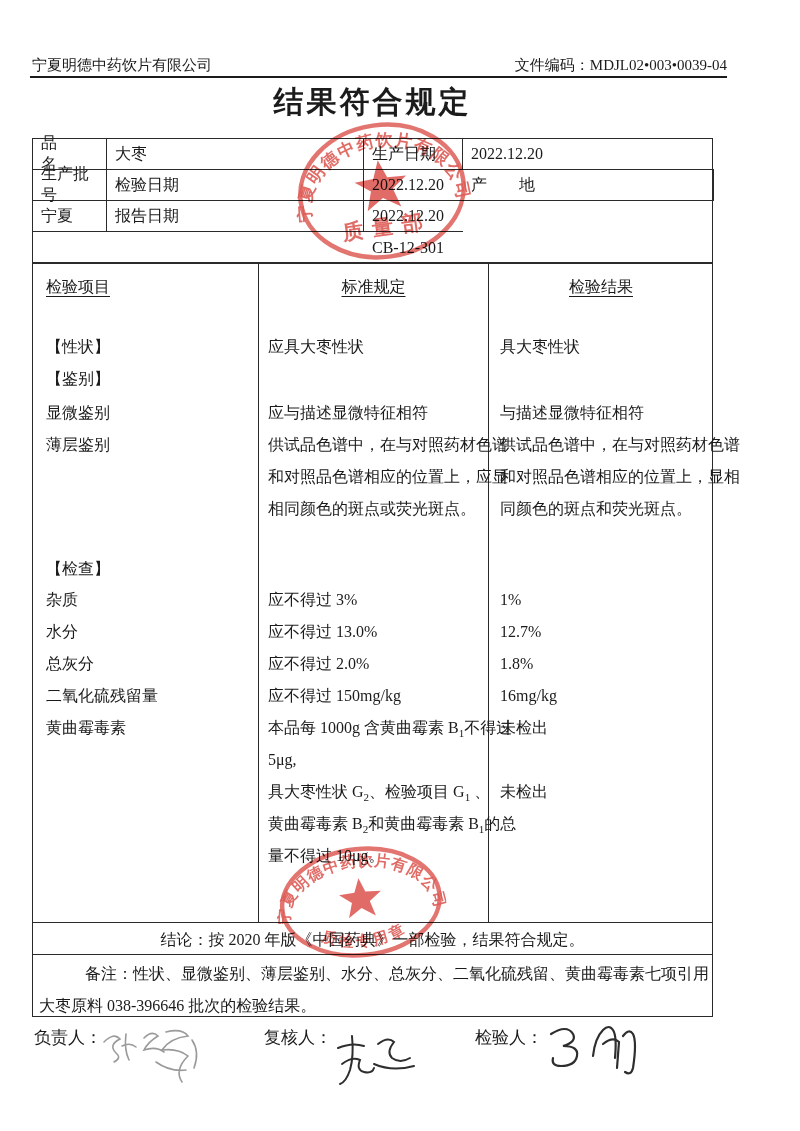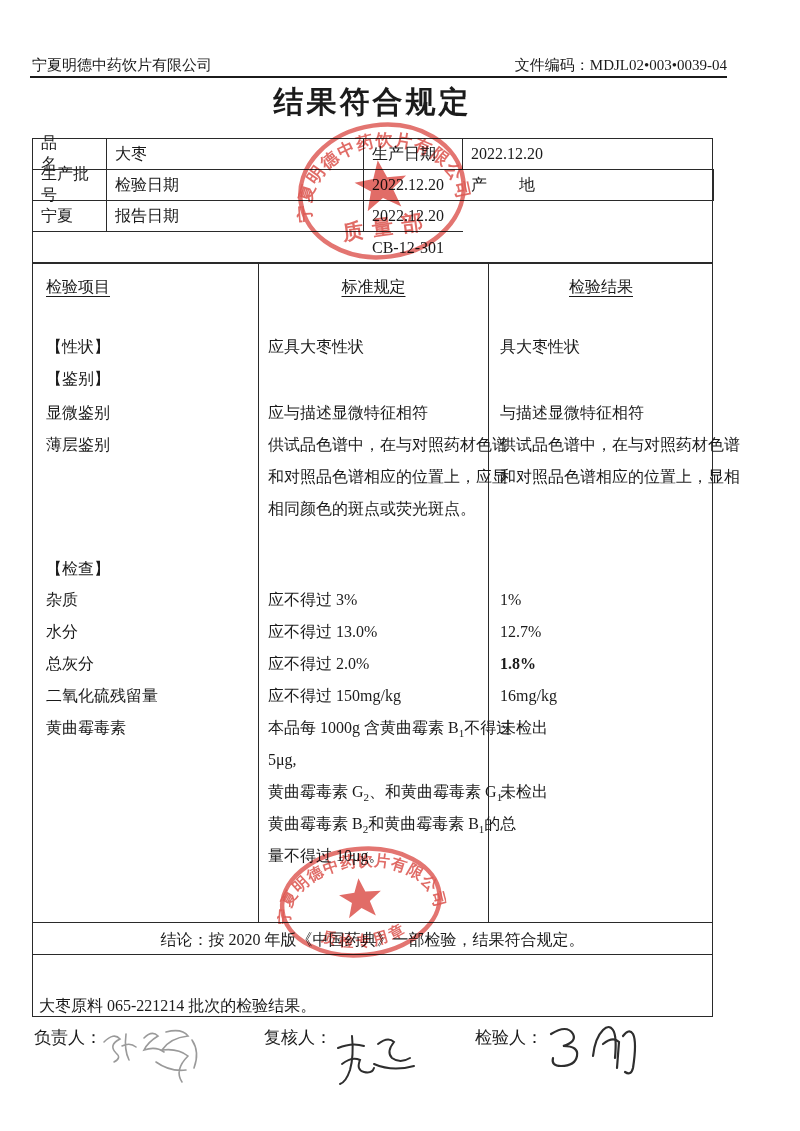--- a/index.html
+++ b/index.html
@@ -83,55 +83,57 @@
     <div class="ln" style="left:13px;top:138px;">显微鉴别</div>
     <div class="ln" style="left:235px;top:138px;">应与描述显微特征相符</div>
     <div class="ln" style="left:467px;top:138px;">与描述显微特征相符</div>
 
     <div class="ln" style="left:13px;top:170px;">薄层鉴别</div>
     <div class="ln" style="left:235px;top:170px;">供试品色谱中，在与对照药材色谱</div>
     <div class="ln" style="left:235px;top:202px;">和对照品色谱相应的位置上，应显</div>
     <div class="ln" style="left:235px;top:234px;">相同颜色的斑点或荧光斑点。</div>
     <div class="ln" style="left:467px;top:170px;">供试品色谱中，在与对照药材色谱</div>
     <div class="ln" style="left:467px;top:202px;">和对照品色谱相应的位置上，显相</div>
+    <div class="ln" style="left:467px;top:234px;">同颜色的斑点和荧光斑点。</div>
 
     <div class="ln" style="left:13px;top:294px;">【检查】</div>
 
     <div class="ln" style="left:13px;top:325px;">杂质</div>
     <div class="ln" style="left:235px;top:325px;">应不得过 3%</div>
     <div class="ln" style="left:467px;top:325px;">1%</div>
 
     <div class="ln" style="left:13px;top:357px;">水分</div>
     <div class="ln" style="left:235px;top:357px;">应不得过 13.0%</div>
     <div class="ln" style="left:467px;top:357px;">12.7%</div>
 
     <div class="ln" style="left:13px;top:389px;">总灰分</div>
     <div class="ln" style="left:235px;top:389px;">应不得过 2.0%</div>
-    <div class="ln" style="left:467px;top:389px;font-weight:bold;">1.8%</div>
+    <div class="ln" style="left:467px;top:389px;">1.8%</div>
 
     <div class="ln" style="left:13px;top:421px;">二氧化硫残留量</div>
     <div class="ln" style="left:235px;top:421px;">应不得过 150mg/kg</div>
     <div class="ln" style="left:467px;top:421px;">16mg/kg</div>
 
     <div class="ln" style="left:13px;top:453px;">黄曲霉毒素</div>
     <div class="ln" style="left:235px;top:453px;"><span>本品每 1000g 含黄曲霉素 B</span><sub>1</sub><span>不得过</span></div>
     <div class="ln" style="left:235px;top:485px;">5μg,</div>
-    <div class="ln" style="left:235px;top:517px;"><span>黄曲霉毒素 G</span><sub>2</sub><span>、和黄曲霉毒素 G</span><sub>1</sub><span> 、</span></div>
+    <div class="ln" style="left:235px;top:517px;"><span>具大枣性状 G</span><sub>2</sub><span>、检验项目 G</span><sub>1</sub><span> 、</span></div>
     <div class="ln" style="left:235px;top:549px;"><span>黄曲霉毒素 B</span><sub>2</sub><span>和黄曲霉毒素 B</span><sub>1</sub><span>的总</span></div>
     <div class="ln" style="left:235px;top:581px;">量不得过 10μg。</div>
     <div class="ln" style="left:467px;top:453px;">未检出</div>
     <div class="ln" style="left:467px;top:517px;">未检出</div>
   </div>
 
   <div class="abs concl">
     <div class="ln center" style="left:0;top:6px;width:679px;">结论：按 2020 年版《中国药典》一部检验，结果符合规定。</div>
   </div>
 
   <div class="abs note">
-    <div class="ln" style="left:6px;top:40px;">大枣原料 065-221214 批次的检验结果。</div>
+    <div class="ln" style="left:52px;top:8px;">备注：性状、显微鉴别、薄层鉴别、水分、总灰分、二氧化硫残留、黄曲霉毒素七项引用</div>
+    <div class="ln" style="left:6px;top:40px;">大枣原料 038-396646 批次的检验结果。</div>
   </div>
 
   <div class="sig-label" style="left:34px;top:1026px;">负责人：</div>
   <div class="sig-label" style="left:264px;top:1026px;font-family:Liberation Serif, serif;">复核人：</div>
   <div class="sig-label" style="left:475px;top:1026px;">检验人：</div>
 
   <svg class="abs" style="left:96px;top:1026px;" width="120" height="58" viewBox="0 0 120 58">
     <g fill="none" stroke="#9a9a9a" stroke-width="1.6" stroke-linecap="round">
       <path d="M8 16 q10 -10 16 -3 q-12 6 -4 14 q6 5 -2 9"></path>
       <path d="M30 8 q-2 16 3 26 M26 20 q8 -4 14 1"></path>

